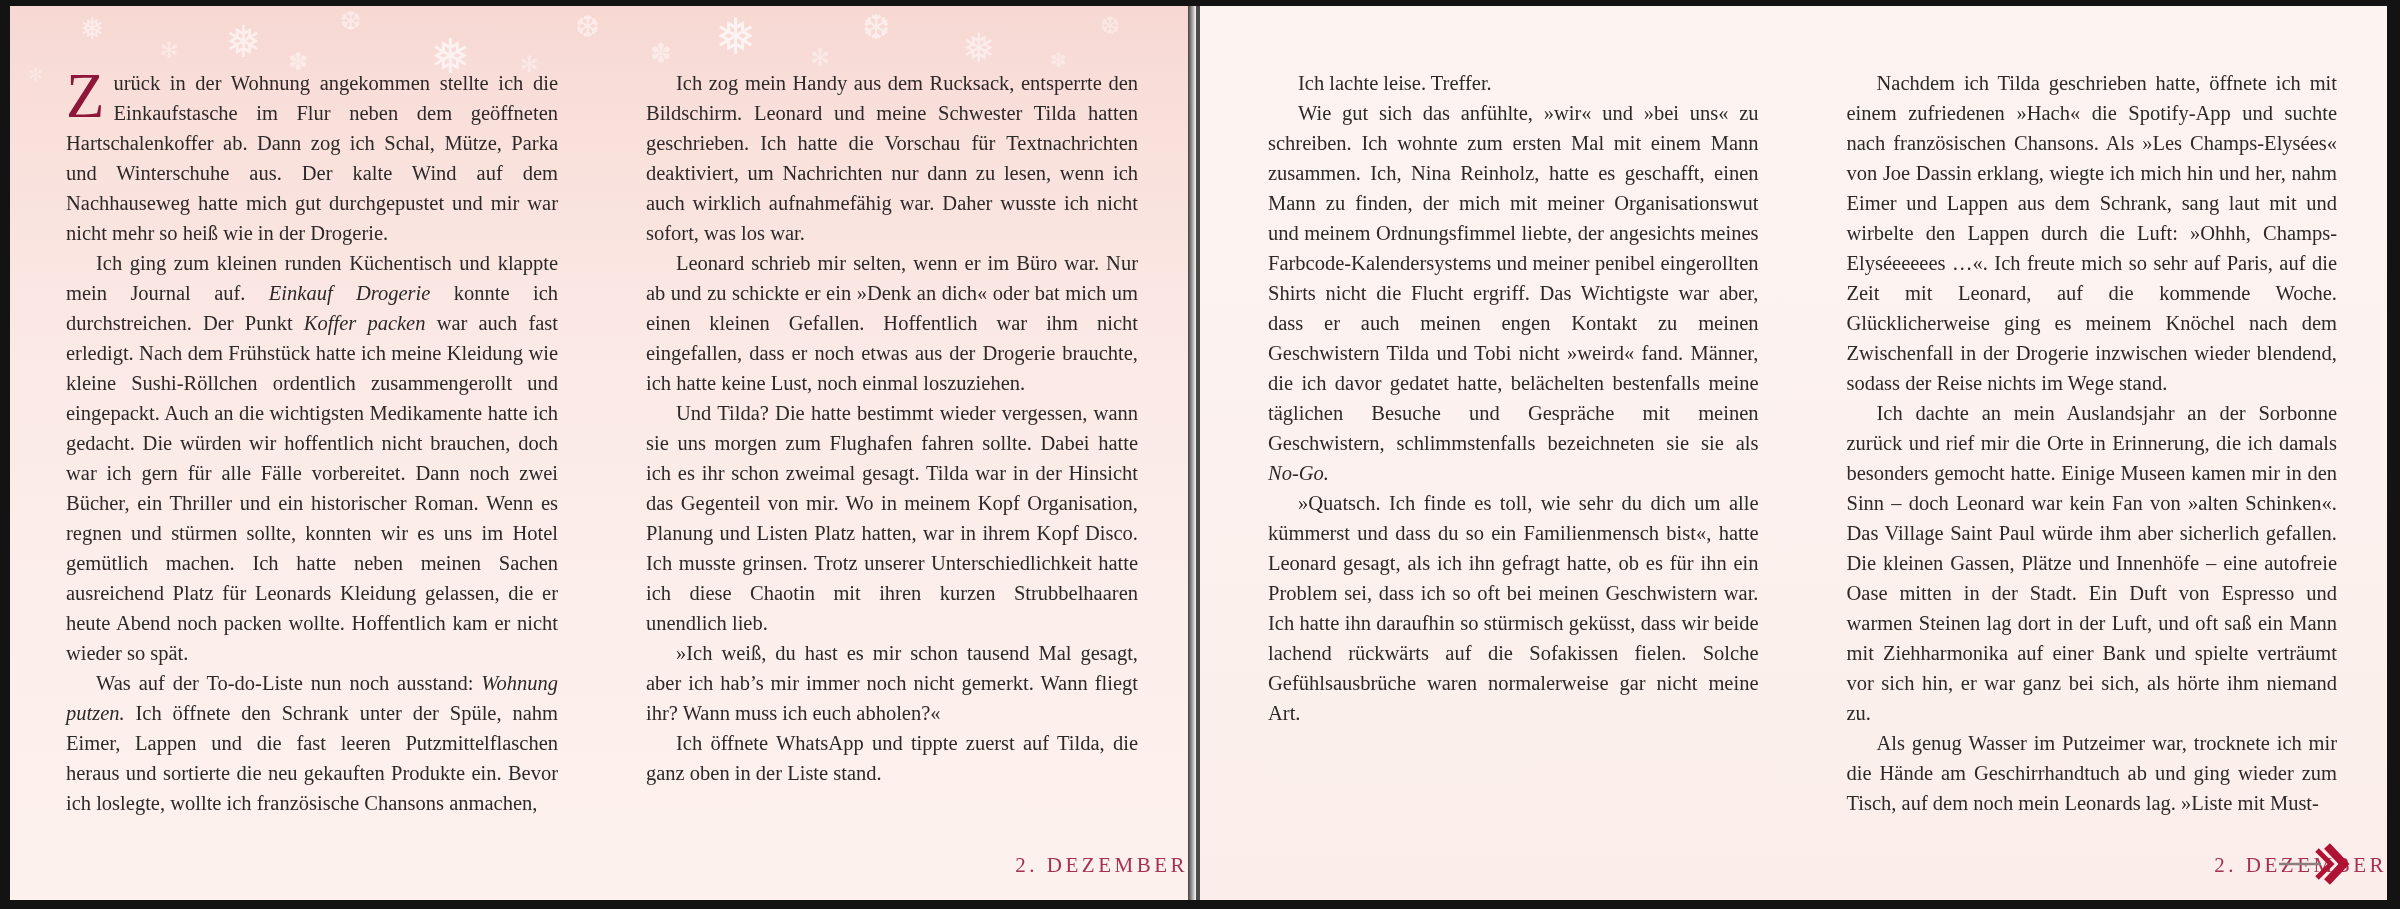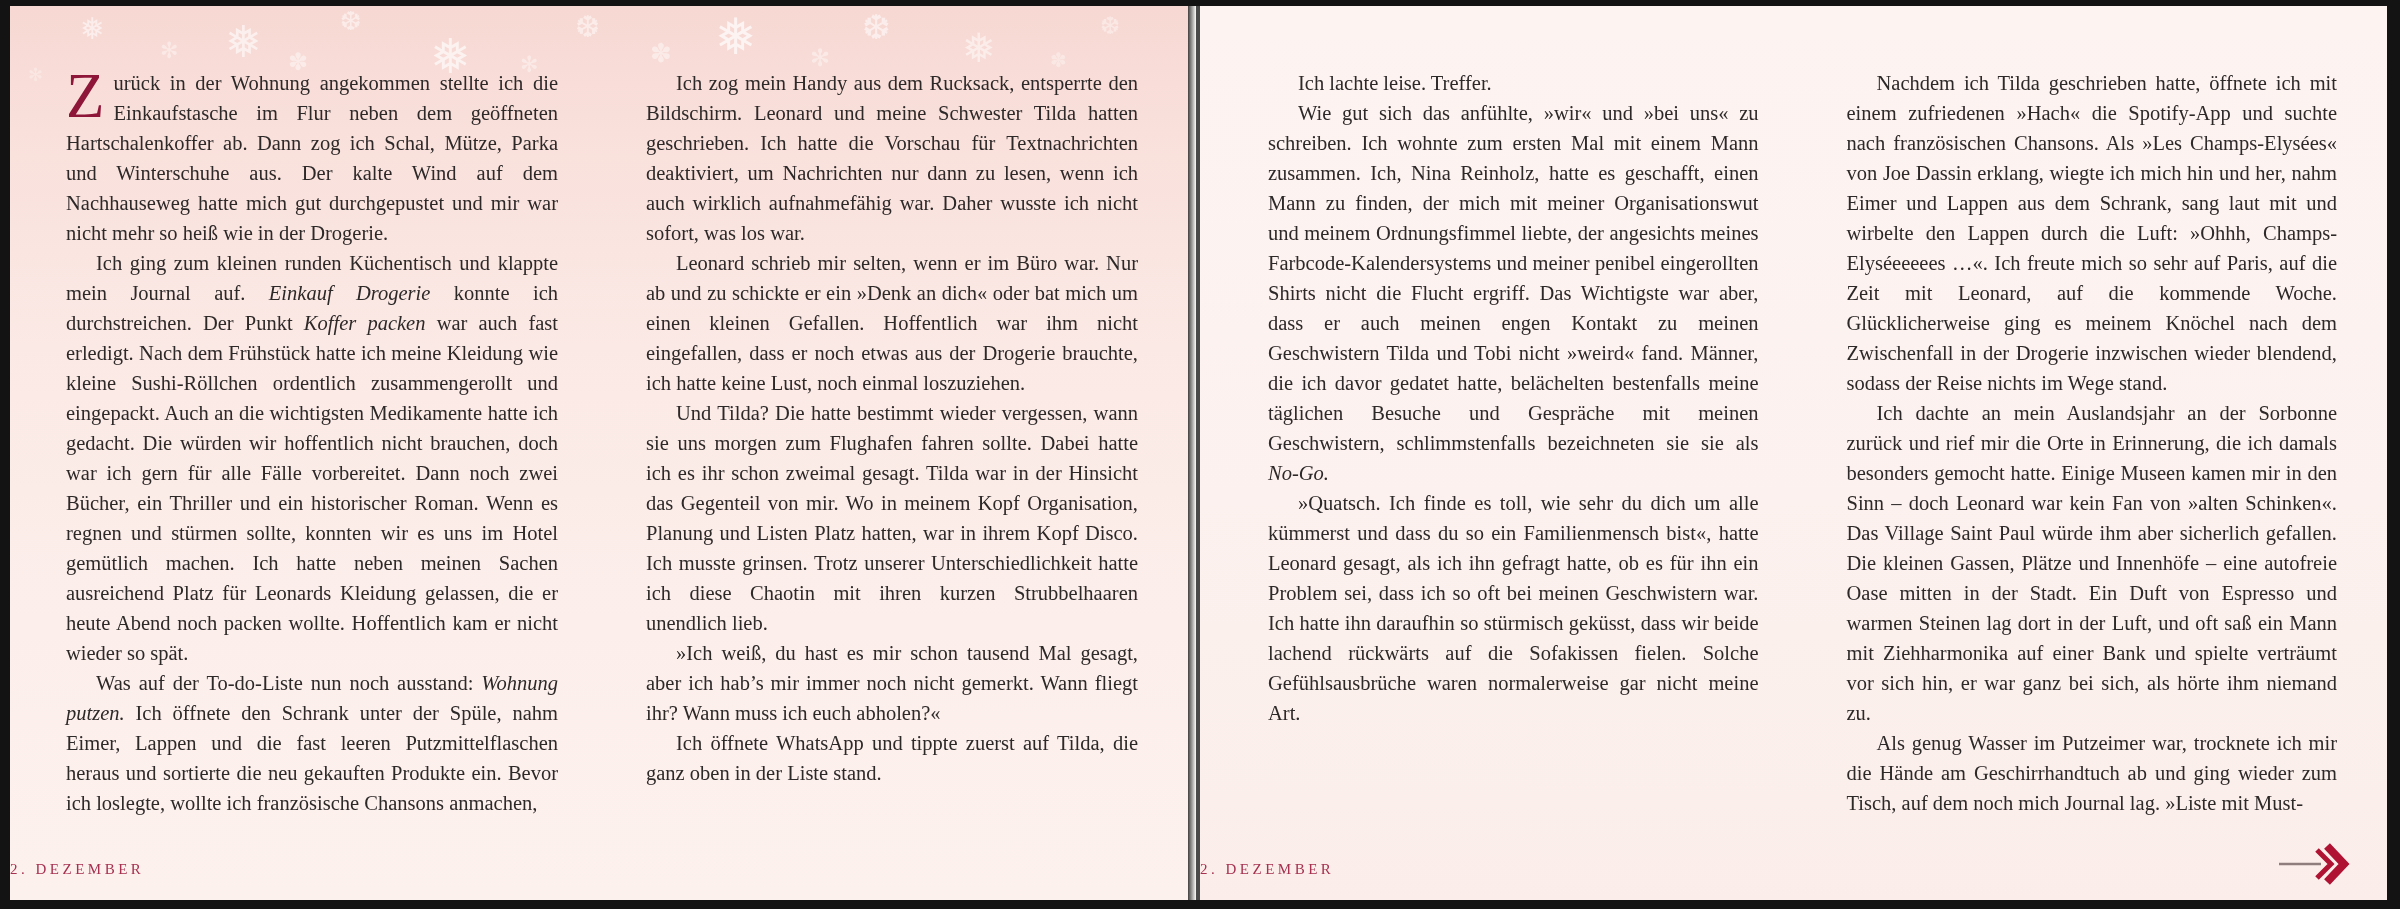--- a/index.html
+++ b/index.html
@@ -31,22 +31,22 @@
     margin:0;text-align:justify;text-indent:30px;
     font-size:20.5px;line-height:30px;color:#2d2929;
     -webkit-hyphens:none;hyphens:none;
   }
   .para.cont,.para.first{text-indent:0;}
   .dropcap{
     float:left;font-size:63px;line-height:50px;
     padding:3px 9px 0 0;color:#8e1638;
   }
   .footer{
-    position:absolute;bottom:22px;left:0;width:100%;text-align:left;
-    font-size:15px;letter-spacing:3.5px;color:#a63050;
+    position:absolute;bottom:22px;left:0;width:100%;text-align:right;
+    font-size:21px;letter-spacing:3.5px;color:#a63050;
   }
   .next-arrow{
     position:absolute;right:36px;bottom:14px;width:74px;height:44px;cursor:pointer;
   }
 </style>
 </head>
 <body>
 
 <div class="frame">
 
@@ -93,21 +93,21 @@
   <div class="page page-right">
     <div class="cols">
       <div class="col">
           <p class="para">Ich lachte leise. Treffer.</p>
           <p class="para">Wie gut sich das anfühlte, »wir« und »bei uns« zu schreiben. Ich wohnte zum ersten Mal mit einem Mann zusammen. Ich, Nina Reinholz, hatte es geschafft, einen Mann zu finden, der mich mit meiner Organisationswut und meinem Ordnungsfimmel liebte, der angesichts meines Farbcode-Kalendersystems und meiner penibel eingerollten Shirts nicht die Flucht ergriff. Das Wichtigste war aber, dass er auch meinen engen Kontakt zu meinen Geschwistern Tilda und Tobi nicht »weird« fand. Männer, die ich davor gedatet hatte, belächelten bestenfalls meine täglichen Besuche und Gespräche mit meinen Geschwistern, schlimmstenfalls bezeichneten sie sie als <i>No-Go.</i></p>
           <p class="para">»Quatsch. Ich finde es toll, wie sehr du dich um alle kümmerst und dass du so ein Familienmensch bist«, hatte Leonard gesagt, als ich ihn gefragt hatte, ob es für ihn ein Problem sei, dass ich so oft bei meinen Geschwistern war. Ich hatte ihn daraufhin so stürmisch geküsst, dass wir beide lachend rückwärts auf die Sofakissen fielen. Solche Gefühlsausbrüche waren normalerweise gar nicht meine Art.</p>
         </div>
       <div class="col">
           <p class="para">Nachdem ich Tilda geschrieben hatte, öffnete ich mit einem zufriedenen »Hach« die Spotify-App und suchte nach französischen Chansons. Als »Les Champs-Elysées« von Joe Dassin erklang, wiegte ich mich hin und her, nahm Eimer und Lappen aus dem Schrank, sang laut mit und wirbelte den Lappen durch die Luft: »Ohhh, Champs-Elyséeeeees …«. Ich freute mich so sehr auf Paris, auf die Zeit mit Leonard, auf die kommende Woche. Glücklicherweise ging es meinem Knöchel nach dem Zwischenfall in der Drogerie inzwischen wieder blendend, sodass der Reise nichts im Wege stand.</p>
           <p class="para">Ich dachte an mein Auslandsjahr an der Sorbonne zurück und rief mir die Orte in Erinnerung, die ich damals besonders gemocht hatte. Einige Museen kamen mir in den Sinn – doch Leonard war kein Fan von »alten Schinken«. Das Village Saint Paul würde ihm aber sicherlich gefallen. Die kleinen Gassen, Plätze und Innenhöfe – eine autofreie Oase mitten in der Stadt. Ein Duft von Espresso und warmen Steinen lag dort in der Luft, und oft saß ein Mann mit Ziehharmonika auf einer Bank und spielte verträumt vor sich hin, er war ganz bei sich, als hörte ihm niemand zu.</p>
-          <p class="para">Als genug Wasser im Putzeimer war, trocknete ich mir die Hände am Geschirrhandtuch ab und ging wieder zum Tisch, auf dem noch mich Journal lag. »Liste mit Must-</p>
+          <p class="para">Als genug Wasser im Putzeimer war, trocknete ich mir die Hände am Geschirrhandtuch ab und ging wieder zum Tisch, auf dem noch mein Leonards lag. »Liste mit Must-</p>
         </div>
     </div>
     <div class="footer">2. DEZEMBER</div>
     <div class="next-arrow">
       <svg width="74" height="44" viewBox="0 0 74 44">
         <line x1="2" y1="22" x2="44" y2="22" stroke="#8f7d7d" stroke-width="2.5"></line>
         <polyline points="40,8 54,22 40,36" fill="none" stroke="#b01234" stroke-width="5"></polyline>
         <polyline points="50,4 67,22 50,40" fill="none" stroke="#b01234" stroke-width="8"></polyline>
       </svg>
     </div>

